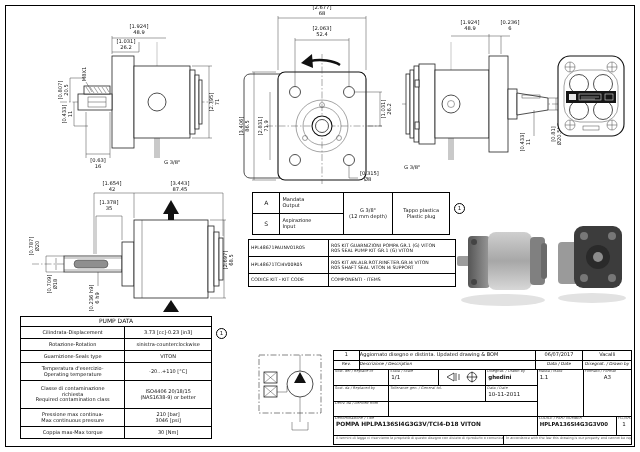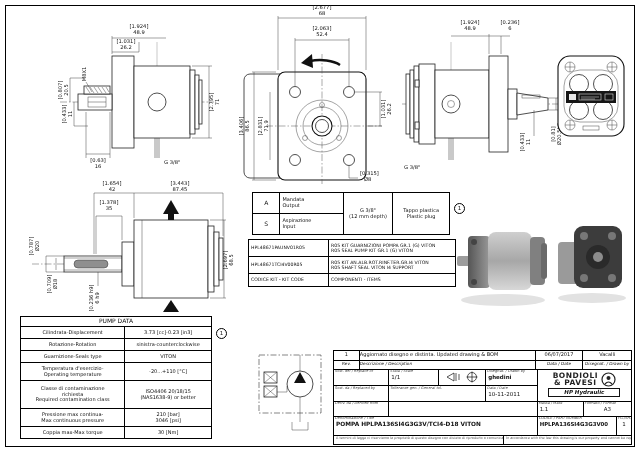--- a/index.html
+++ b/index.html
@@ -432,31 +432,20 @@
             </div>
         </div>
         <div style="display:flex;height:14px">
           <div class="cell" style="width:56px">
               <div class="lbl">Deriv. da / Derived from</div>
             </div>
           <div class="cell" style="width:149px;border-right:none"></div>
         </div>
       </div>
       <div class="cell" style="width:94px;border-right:none;display:flex;flex-direction:column">
-        <div style="height:31px;border-bottom:1px solid #000">
-          <div class="logo-wrap">
-            <div class="logo-txt"><span>BONDIOLI</span><br><span>&amp; PAVESI</span></div>
-            <svg width="15" height="15" viewBox="0 0 15 15">
-                <circle cx="7.5" cy="7.5" r="6.5" fill="none" stroke="#222" stroke-width="1.2"></circle>
-                <circle cx="7.5" cy="6" r="2" fill="#222"></circle>
-                <path d="M4 12 Q7.5 8 11 12" fill="none" stroke="#222" stroke-width="1.2"></path>
-              </svg>
-          </div>
-          <div class="logo-band">HP Hydraulic</div>
-        </div>
         <div style="display:flex;flex:1">
           <div class="cell" style="width:46px">
               <div class="lbl">Massa / Mass</div>
               <div class="val">1.1</div>
             </div>
           <div class="cell" style="flex:1;border-right:none">
               <div class="lbl">Formato / Format</div>
               <div class="val ctr">A3</div>
             </div>
         </div>

